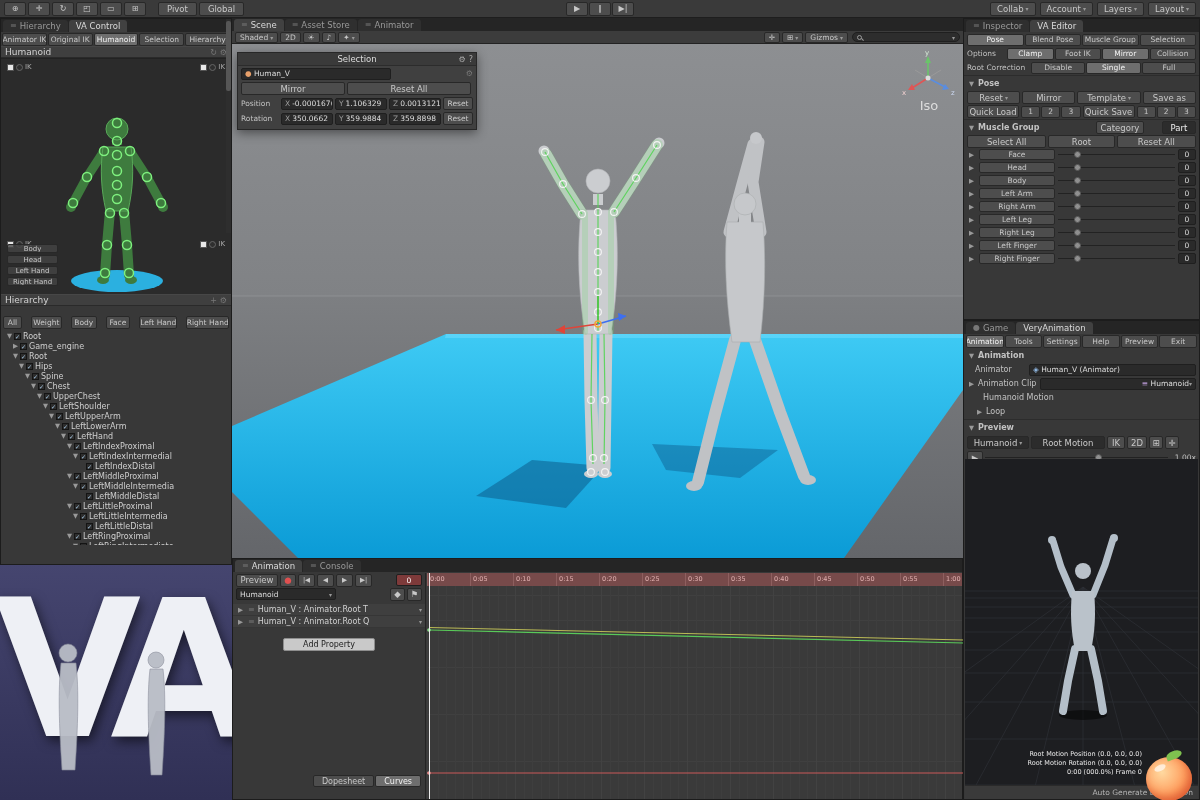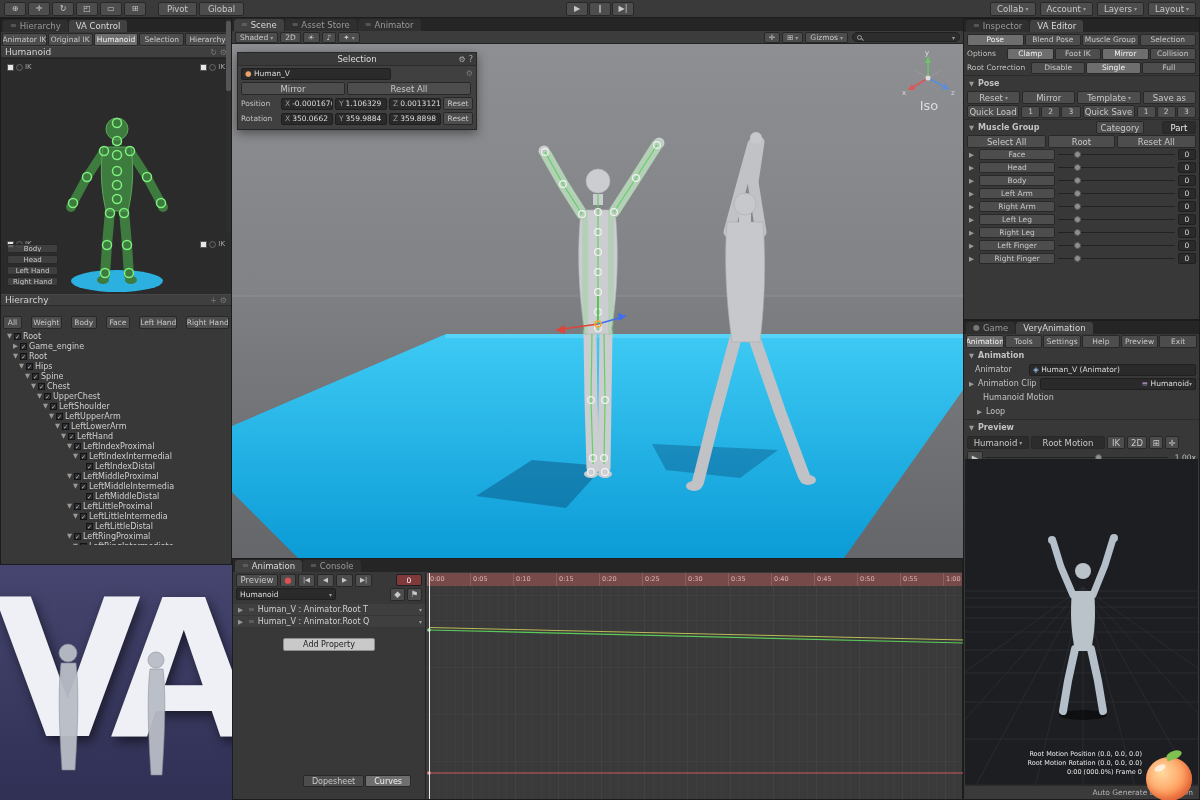--- a/index.html
+++ b/index.html
@@ -71,21 +71,21 @@
 #anim-right{position:absolute;left:194px;top:14px;right:0;bottom:0;background:#3a3a3a}
 #ruler{height:13px;background:#4a4545;position:relative;display:flex;overflow:hidden}
 #ruler::after{content:"";position:absolute;inset:0;background:rgba(195,85,85,.38);pointer-events:none}
 .rcell{flex:0 0 43px;border-left:1px solid #6e6767;font-size:6.5px;color:#f0e4e4;padding-left:2px;line-height:12px}
 #curves{position:absolute;left:0;top:13px;right:0;bottom:0;background-color:#3a3a3a;background-image:repeating-linear-gradient(90deg,#424242 0 1px,transparent 1px 43px),repeating-linear-gradient(90deg,#3e3e3e 0 1px,transparent 1px 8.6px),repeating-linear-gradient(0deg,#404040 0 1px,transparent 1px 47px);background-position:2px 0,2px 0,0 10px}
 #playhead{position:absolute;left:2px;top:0;bottom:0;width:1px;background:#ececec;z-index:3}
 #anim-left .r{height:14px}
 .prow{display:flex;align-items:center;height:12px;background:#3f3f3f;border-bottom:1px solid #363636;padding:0 3px;gap:3px}
 .prow .lbl{font-size:8px;color:#cfcfcf;flex:1;white-space:nowrap;overflow:hidden}
 #addprop{margin:10px auto 0;width:92px;height:13px;background:#c9c9c9;color:#222;border:1px solid #8e8e8e;border-radius:2px;font-size:8px;display:flex;align-items:center;justify-content:center}
-#sheettabs{position:absolute;right:14px;bottom:12px;display:flex;gap:1px}
+#sheettabs{position:absolute;right:4px;bottom:12px;display:flex;gap:1px}
 #sheettabs .btn{padding:0 8px;height:12px;font-size:8px}
 
 #insp{left:963px;top:18px;width:237px;height:302px}
 #insp .r,#vap .r{height:13px;margin-top:1px}
 .seg{display:flex;flex:1;gap:1px}
 .seg .btn{flex:1;font-size:7.5px;height:12px}
 .mrow{display:flex;align-items:center;height:13px;padding:0 3px;gap:3px}
 .mrow .btn{width:76px;height:11px;font-size:7.5px;flex:none}
 .slider{flex:1;height:7px;position:relative}
 .slider .trk{position:absolute;left:0;right:0;top:3px;height:1px;background:#222}

